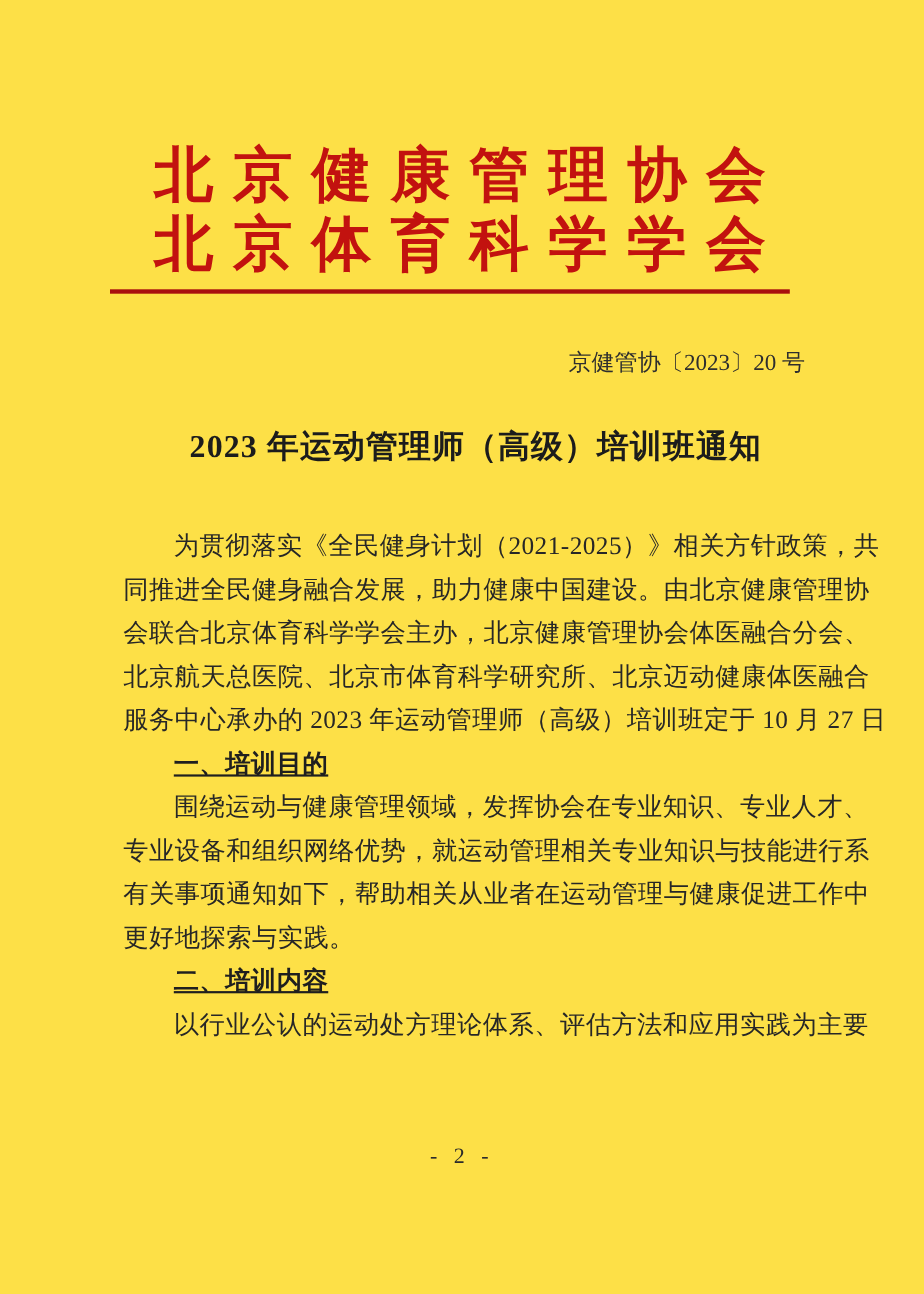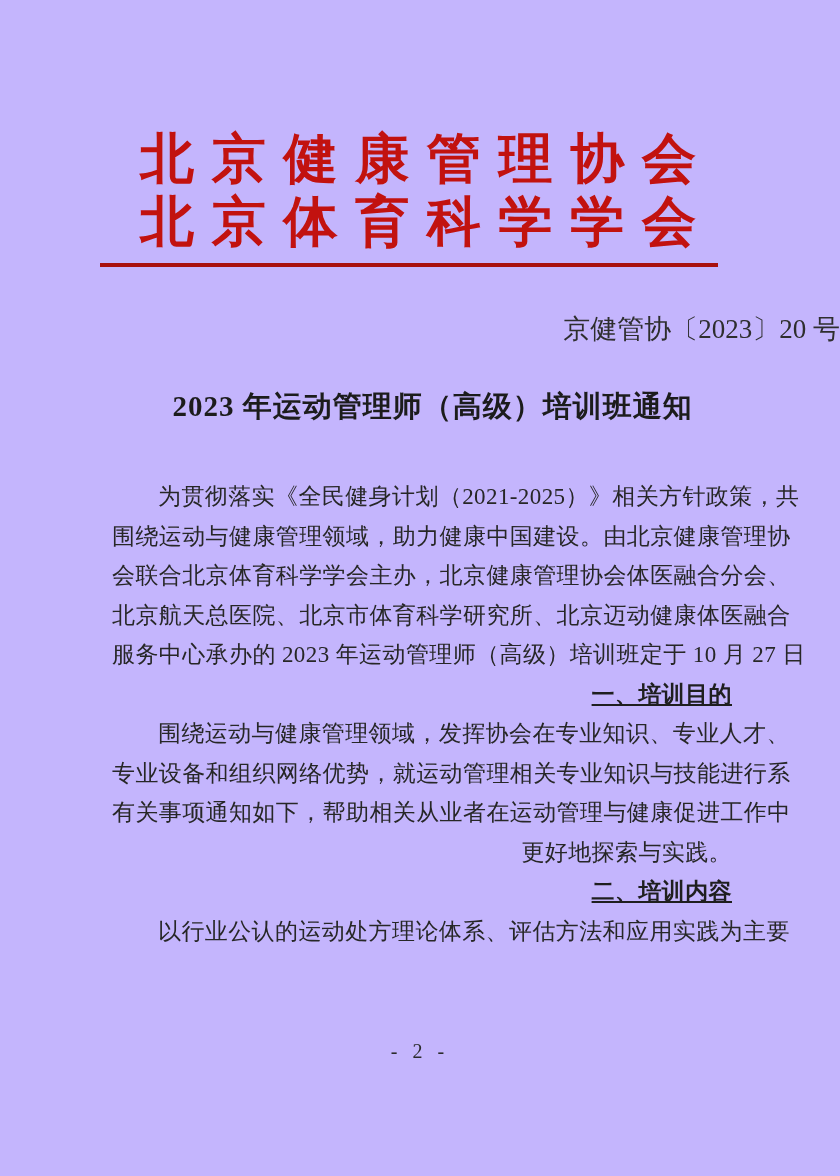--- a/index.html
+++ b/index.html
@@ -5,21 +5,21 @@
   html, body {
     margin: 0;
     padding: 0;
     background: #e8e8e8;
   }
   .page {
     position: relative;
     width: 840px;
     height: 1176px;
     margin: 0 auto;
-    background: #c4b5fd;
+    background: #fde047;
     overflow: hidden;
     font-family: "Liberation Serif", "DejaVu Serif", serif;
     color: #262626;
   }
   
   .letterhead {
     margin-top: 128px;
     margin-left: 140px;
     width: 575px;
   }
@@ -38,22 +38,23 @@
   .red-divider {
     margin: 9px 0 0 100px;
     width: 618px;
     height: 4px;
     background: #a8100e;
     border: none;
   }
   
   .doc-number {
     margin-top: 48px;
+    padding-right: 108px;
     text-align: right;
-    font-size: 27px;
+    font-size: 21px;
     line-height: 28px;
     color: #2e2e2e;
   }
   
   .doc-title {
     margin-top: 46px;
     text-align: center;
     font-size: 29px;
     line-height: 34px;
     font-weight: 700;
@@ -65,21 +66,20 @@
   .doc-body {
     margin: 54px 108px 0 112px;
     font-size: 23px;
     line-height: 39.5px;
     color: #272727;
   }
   .block { margin: 0; }
   .block .line {
     white-space: nowrap;
     letter-spacing: 0.4px;
-    text-align: right;
   }
   .block.para .line.first { text-indent: 2em; }
   .block.heading .line {
     text-indent: 2em;
     font-weight: 700;
     font-family: "Liberation Sans", "DejaVu Sans", sans-serif;
     color: #1f1f1f;
     text-decoration: underline;
   }
   
@@ -107,21 +107,21 @@
 
   <div class="red-divider"></div>
 
   <div class="doc-number">京健管协〔2023〕20 号</div>
 
   <div class="doc-title">2023 年运动管理师（高级）培训班通知</div>
 
   <div class="doc-body">
       <div class="block para">
         <div class="line first">为贯彻落实《全民健身计划（2021-2025）》相关方针政策，共</div>
-        <div class="line">围绕运动与健康管理领域，助力健康中国建设。由北京健康管理协</div>
+        <div class="line">同推进全民健身融合发展，助力健康中国建设。由北京健康管理协</div>
         <div class="line">会联合北京体育科学学会主办，北京健康管理协会体医融合分会、</div>
         <div class="line">北京航天总医院、北京市体育科学研究所、北京迈动健康体医融合</div>
         <div class="line">服务中心承办的 2023 年运动管理师（高级）培训班定于 10 月 27 日</div>
       </div>
       <div class="block heading">
         <div class="line first">一、培训目的</div>
       </div>
       <div class="block para">
         <div class="line first">围绕运动与健康管理领域，发挥协会在专业知识、专业人才、</div>
         <div class="line">专业设备和组织网络优势，就运动管理相关专业知识与技能进行系</div>

